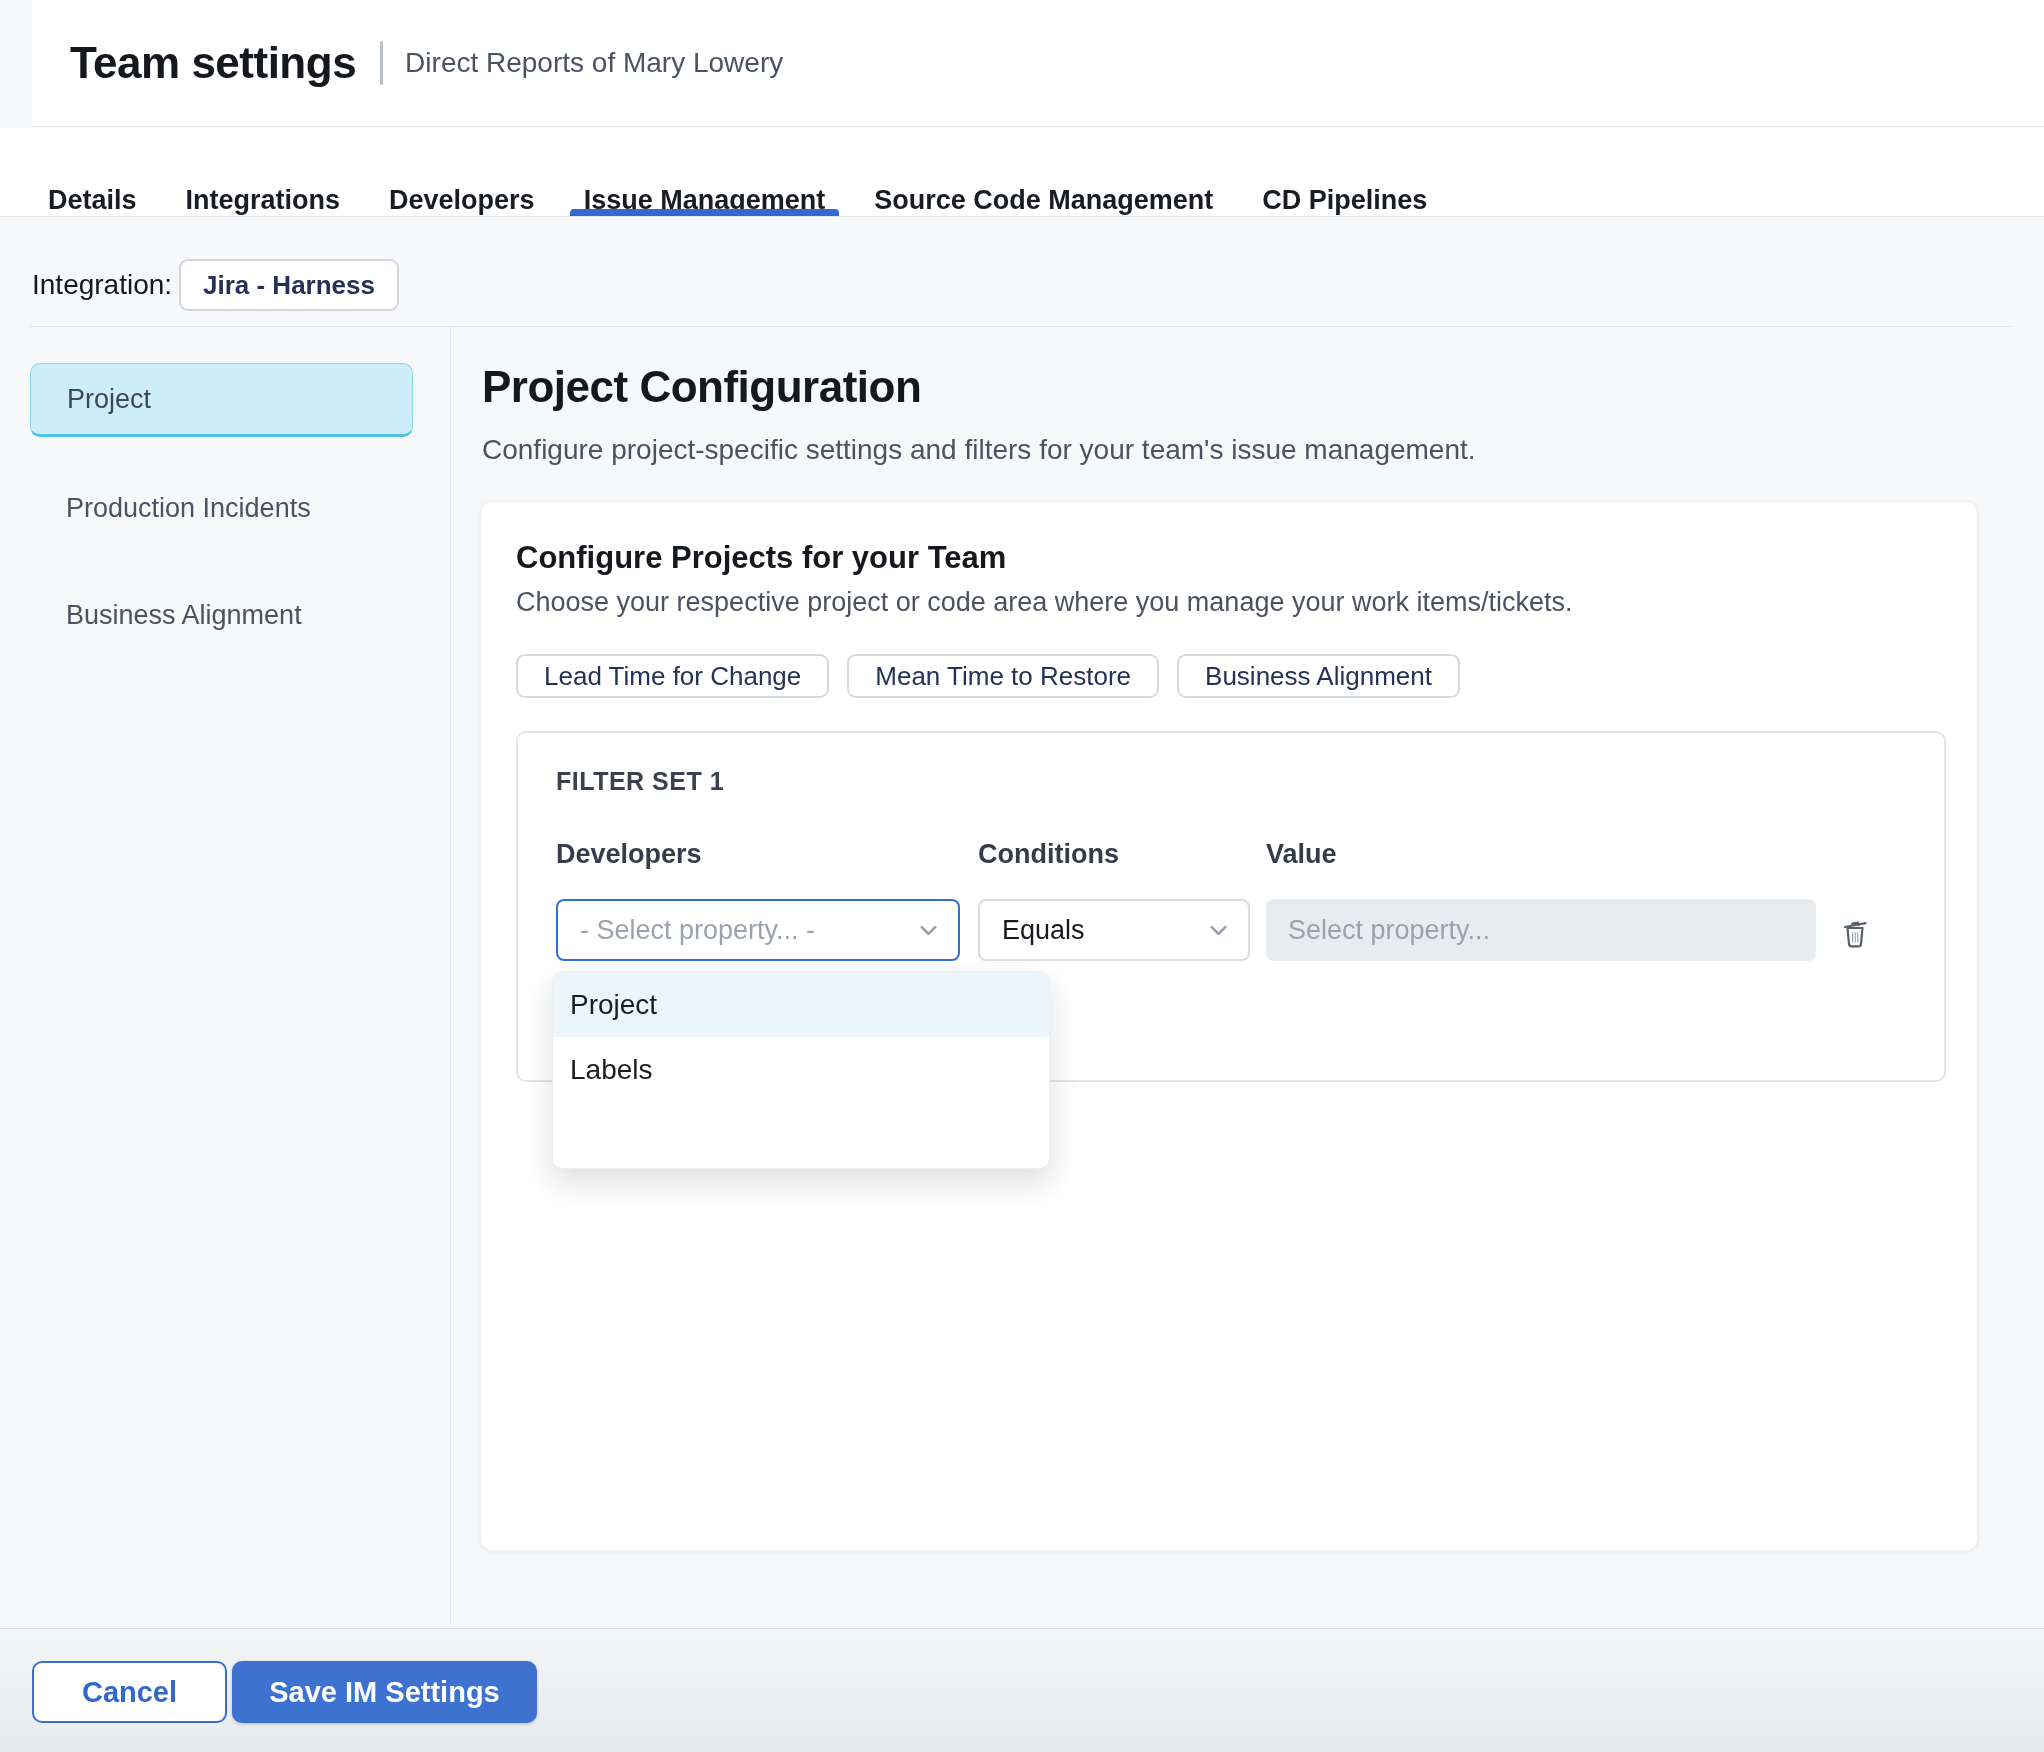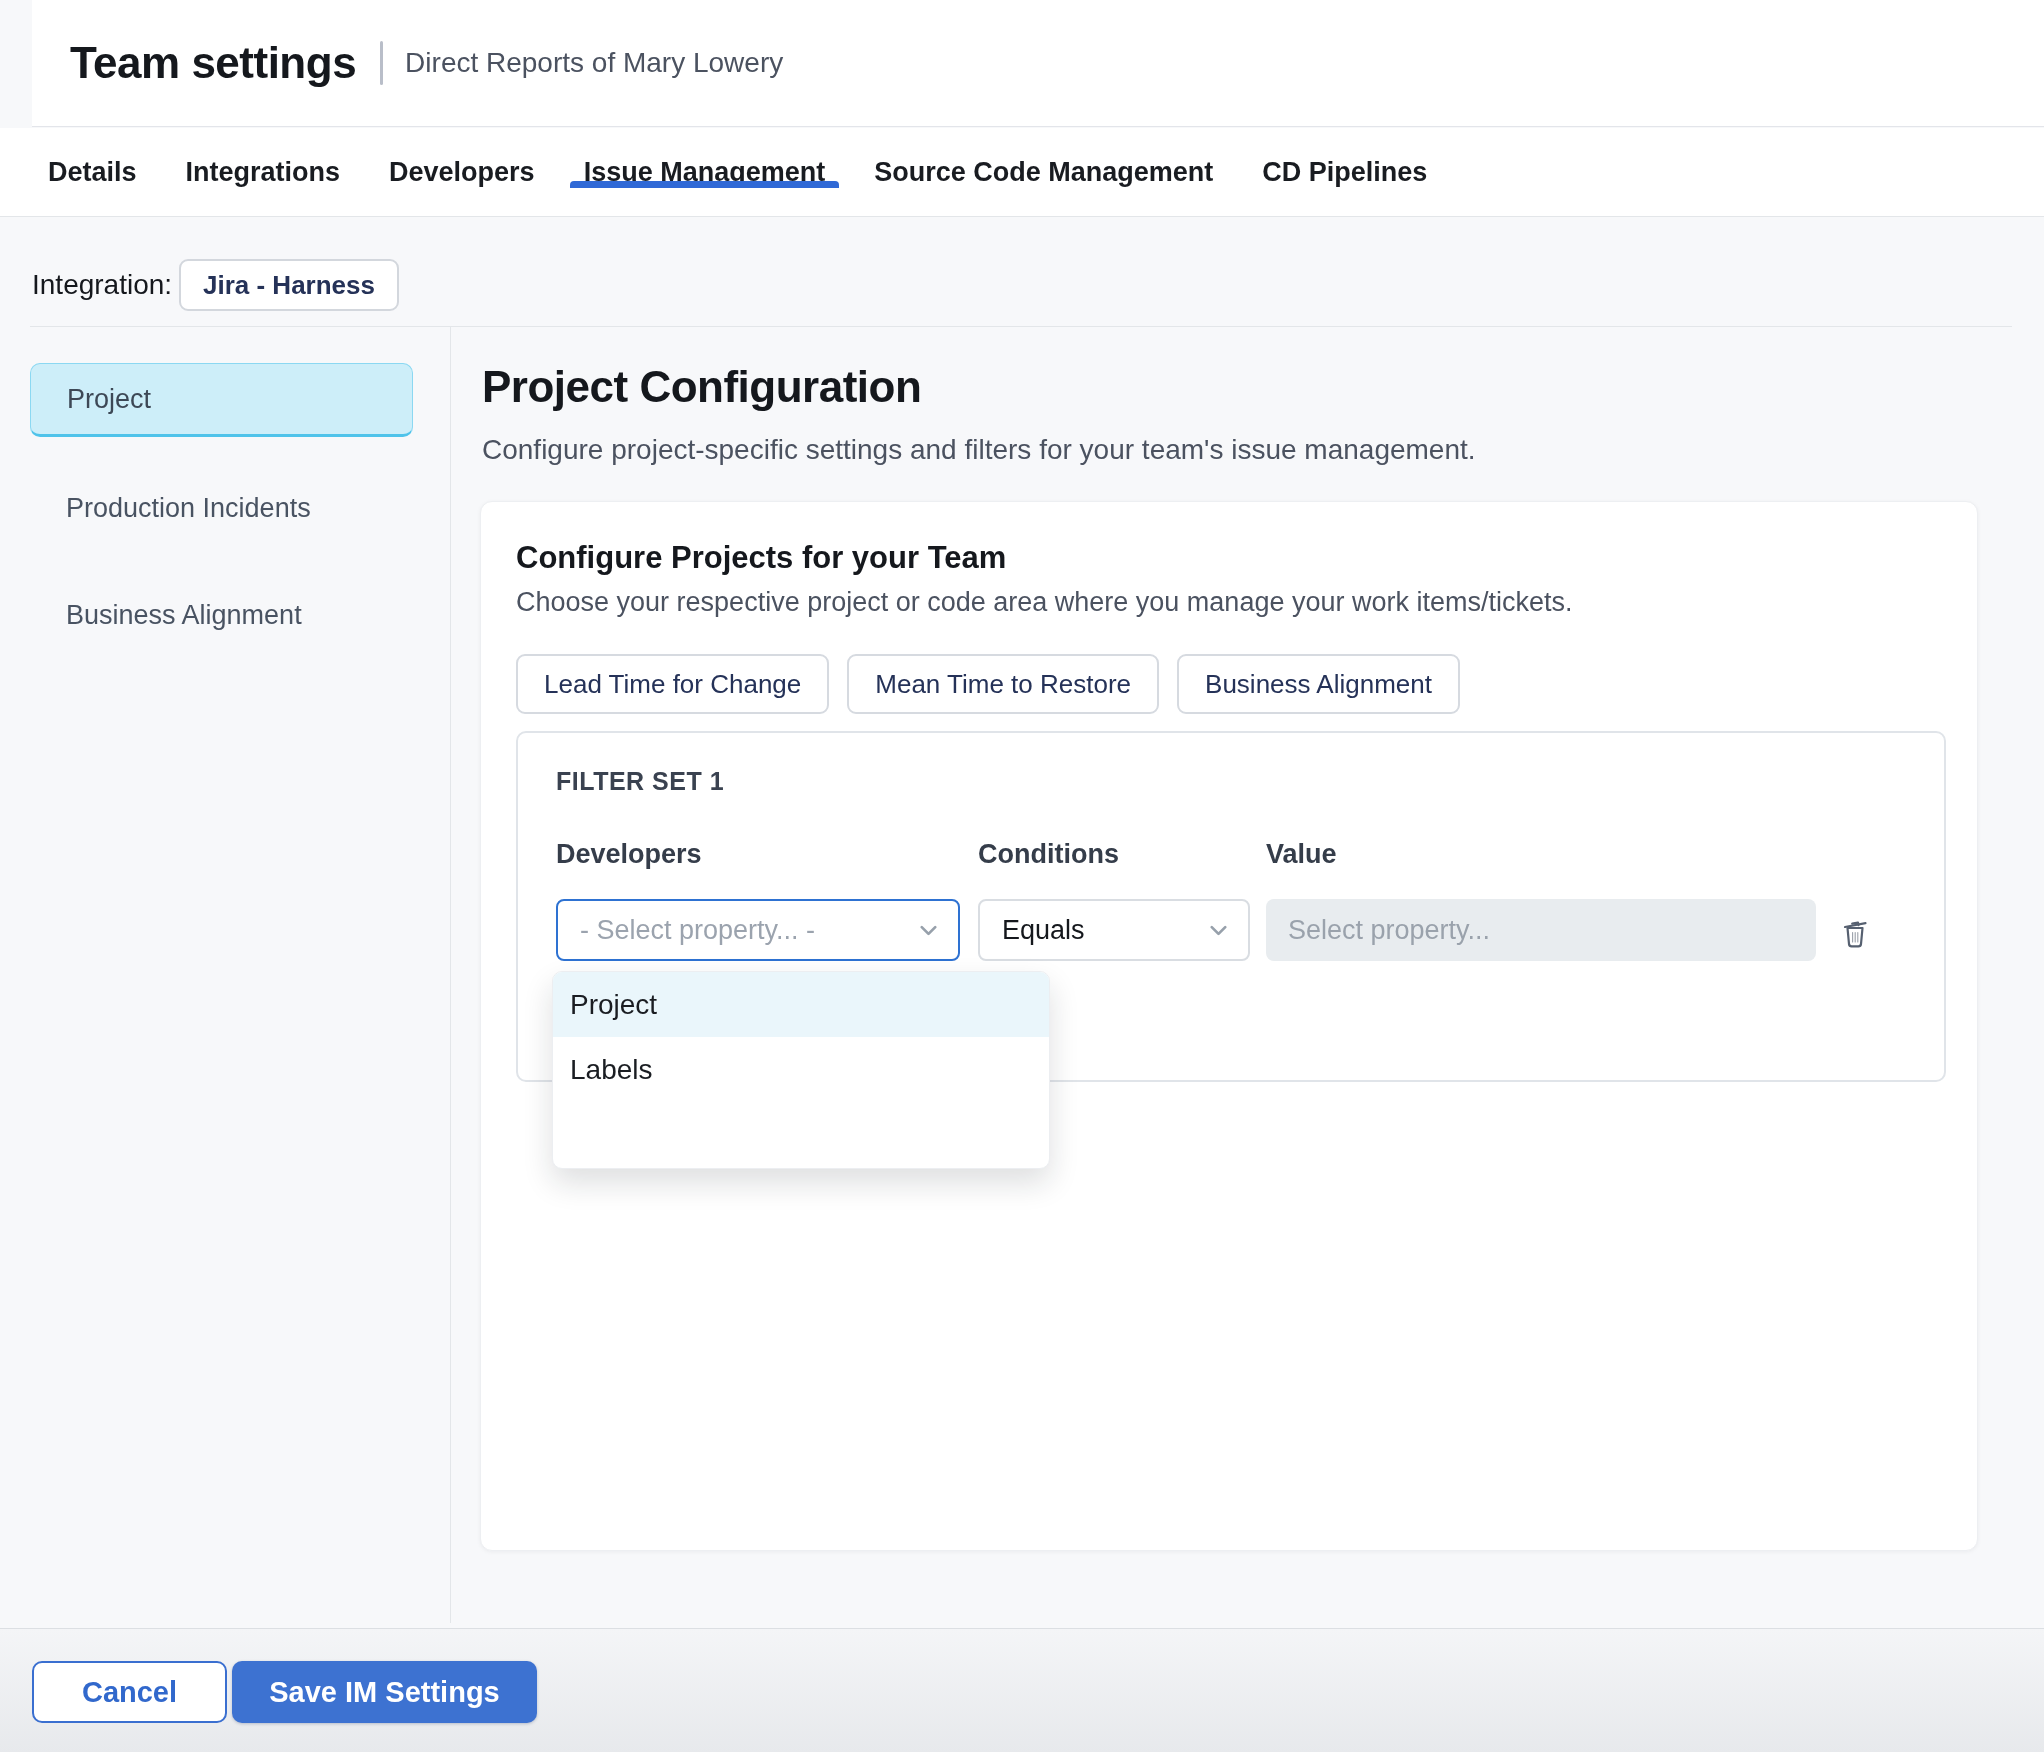--- a/index.html
+++ b/index.html
@@ -9,21 +9,21 @@
 
   
   .header{position:absolute;left:0;top:0;width:2044px;height:127px;background:#ffffff;
     border-bottom:1px solid #e3e5ea;display:flex;align-items:center;padding-left:38px;box-sizing:border-box;margin-left:32px;}
   .page-title{font-size:44px;font-weight:700;color:#15181d;letter-spacing:-0.5px;}
   .title-sep{width:3px;height:44px;background:#b9bec9;margin:0 22px 0 24px;border-radius:2px;}
   .page-subtitle{font-size:28px;color:#4b5260;}
 
   
   .tabbar{position:absolute;left:0;top:128px;width:2044px;height:89px;background:#ffffff;
-    border-bottom:1px solid #e3e6e9;display:flex;align-items:center;padding-left:48px;box-sizing:border-box;gap:49px;}
+    border-bottom:1px solid #e3e6e9;display:flex;align-items:flex-end;padding-left:48px;box-sizing:border-box;gap:49px;}
   .tab{position:relative;display:flex;align-items:center;font-size:27px;font-weight:600;color:#191c21;cursor:pointer;}
   .tab.active::after{content:"";position:absolute;left:-14px;right:-14px;bottom:0;height:7px;
     background:#3069d6;border-radius:4px 4px 0 0;}
 
   
   .integration-label{position:absolute;left:32px;top:259px;height:52px;display:flex;align-items:center;
     font-size:28px;color:#15181d;}
   .integration-chip{position:absolute;left:179px;top:259px;height:52px;display:flex;align-items:center;
     padding:0 22px;background:#ffffff;border:2px solid #d3d7dd;border-radius:9px;box-sizing:border-box;
     font-size:26px;color:#253258;cursor:pointer;font-weight:bold;}
@@ -41,21 +41,21 @@
   
   .main-heading{position:absolute;left:482px;top:362px;font-size:44px;font-weight:700;color:#15181d;letter-spacing:-0.5px;}
   .main-desc{position:absolute;left:482px;top:434px;font-size:28px;color:#4b5260;}
 
   .card{position:absolute;left:480px;top:501px;width:1498px;height:1050px;background:#ffffff;
     border:1px solid #edeff2;border-radius:12px;box-sizing:border-box;
     box-shadow:0 1px 4px rgba(16,24,40,0.05);}
   .card-title{position:absolute;left:35px;top:38px;font-size:31px;font-weight:700;color:#15181d;}
   .card-desc{position:absolute;left:35px;top:85px;font-size:27px;color:#4b5260;}
   .chip-row{position:absolute;left:35px;top:152px;display:flex;gap:18px;}
-  .metric-chip{height:60px;display:flex;align-items:center;padding:0 26px;background:#ffffff;
+  .metric-chip{height:44px;display:flex;align-items:center;padding:0 26px;background:#ffffff;
     border:2px solid #d6dae0;border-radius:9px;box-sizing:border-box;font-size:26px;color:#253258;cursor:pointer;}
 
   
   .filter-box{position:absolute;left:35px;top:229px;width:1430px;height:351px;
     border:2px solid #e0e4e9;border-radius:10px;box-sizing:border-box;background:#ffffff;}
   .fs-title{position:absolute;left:38px;top:34px;font-size:25px;font-weight:700;color:#3a4250;letter-spacing:0.5px;}
   .fs-label{position:absolute;top:106px;font-size:27px;font-weight:700;color:#353d4a;}
   .fs-label.props{left:38px;}
   .fs-label.conds{left:460px;}
   .fs-label.val{left:748px;}

